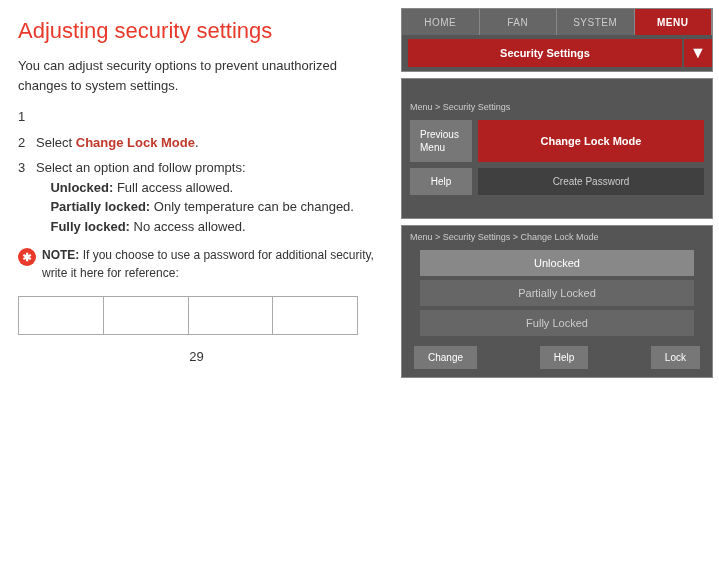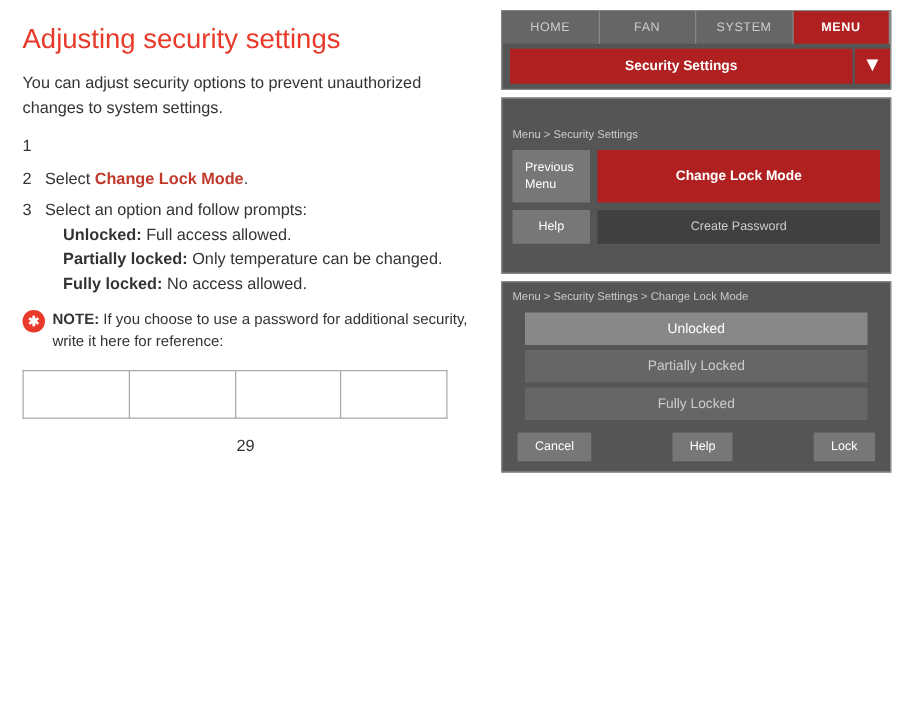--- a/index.html
+++ b/index.html
@@ -401,19 +401,19 @@
   </div>
 
   <div class="bot-panel">
     <div class="bot-breadcrumb">Menu &gt; Security Settings &gt; Change Lock Mode</div>
     <div class="lock-options">
       <button class="lock-option active">Unlocked</button>
       <button class="lock-option">Partially Locked</button>
       <button class="lock-option">Fully Locked</button>
     </div>
     <div class="bot-footer">
-      <button class="cancel-btn">Cancel</button>
+      <button class="cancel-btn">Change</button>
       <button class="help-btn2">Help</button>
       <button class="done-btn">Lock</button>
     </div>
   </div>
 
 </div>
 
 </body></html>

